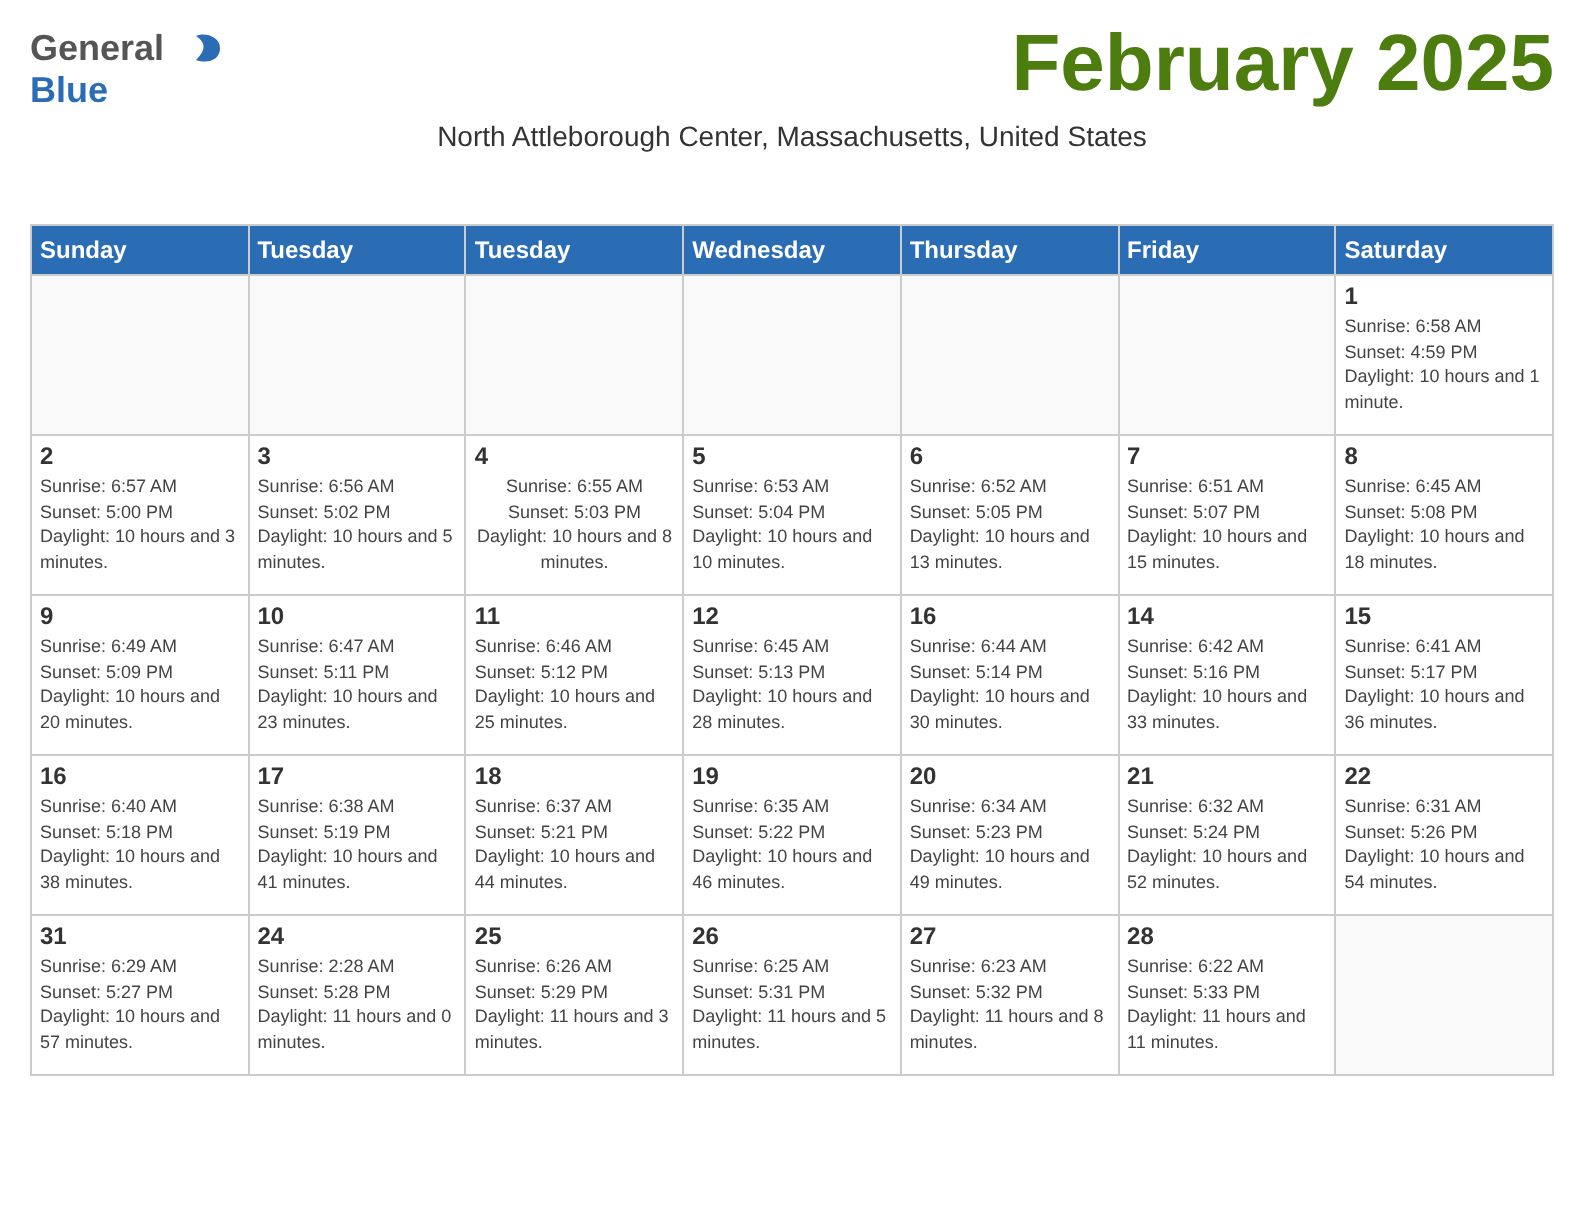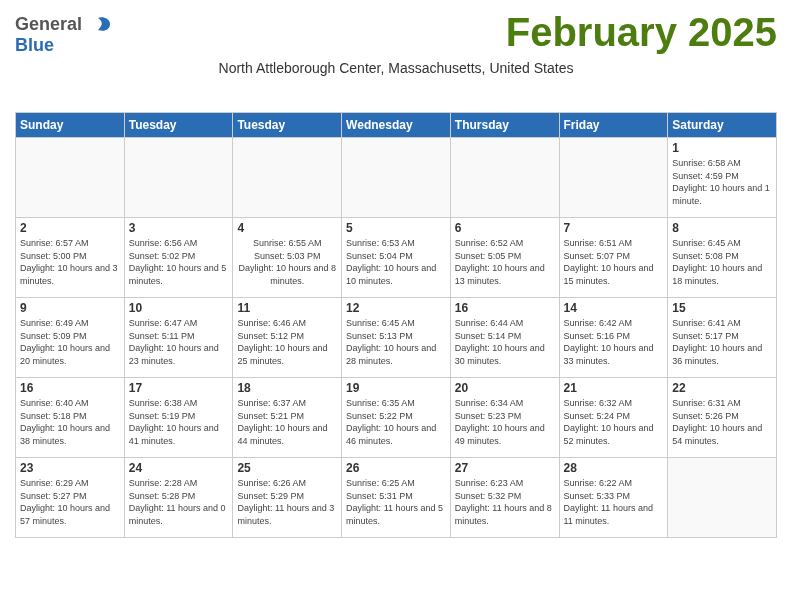--- a/index.html
+++ b/index.html
@@ -252,21 +252,21 @@
         </td>
         <td>
           <span class="day-number">22</span>
           <div class="day-info" style="white-space: pre-line;">Sunrise: 6:31 AM
 Sunset: 5:26 PM
 Daylight: 10 hours and 54 minutes.</div>
         </td>
       </tr>
       <tr>
         <td>
-          <span class="day-number">23</span>
+          <span class="day-number">31</span>
           <div class="day-info" style="white-space: pre-line;">Sunrise: 6:29 AM
 Sunset: 5:27 PM
 Daylight: 10 hours and 57 minutes.</div>
         </td>
         <td>
           <span class="day-number">24</span>
           <div class="day-info" style="white-space: pre-line;">Sunrise: 2:28 AM
 Sunset: 5:28 PM
 Daylight: 11 hours and 0 minutes.</div>
         </td>

